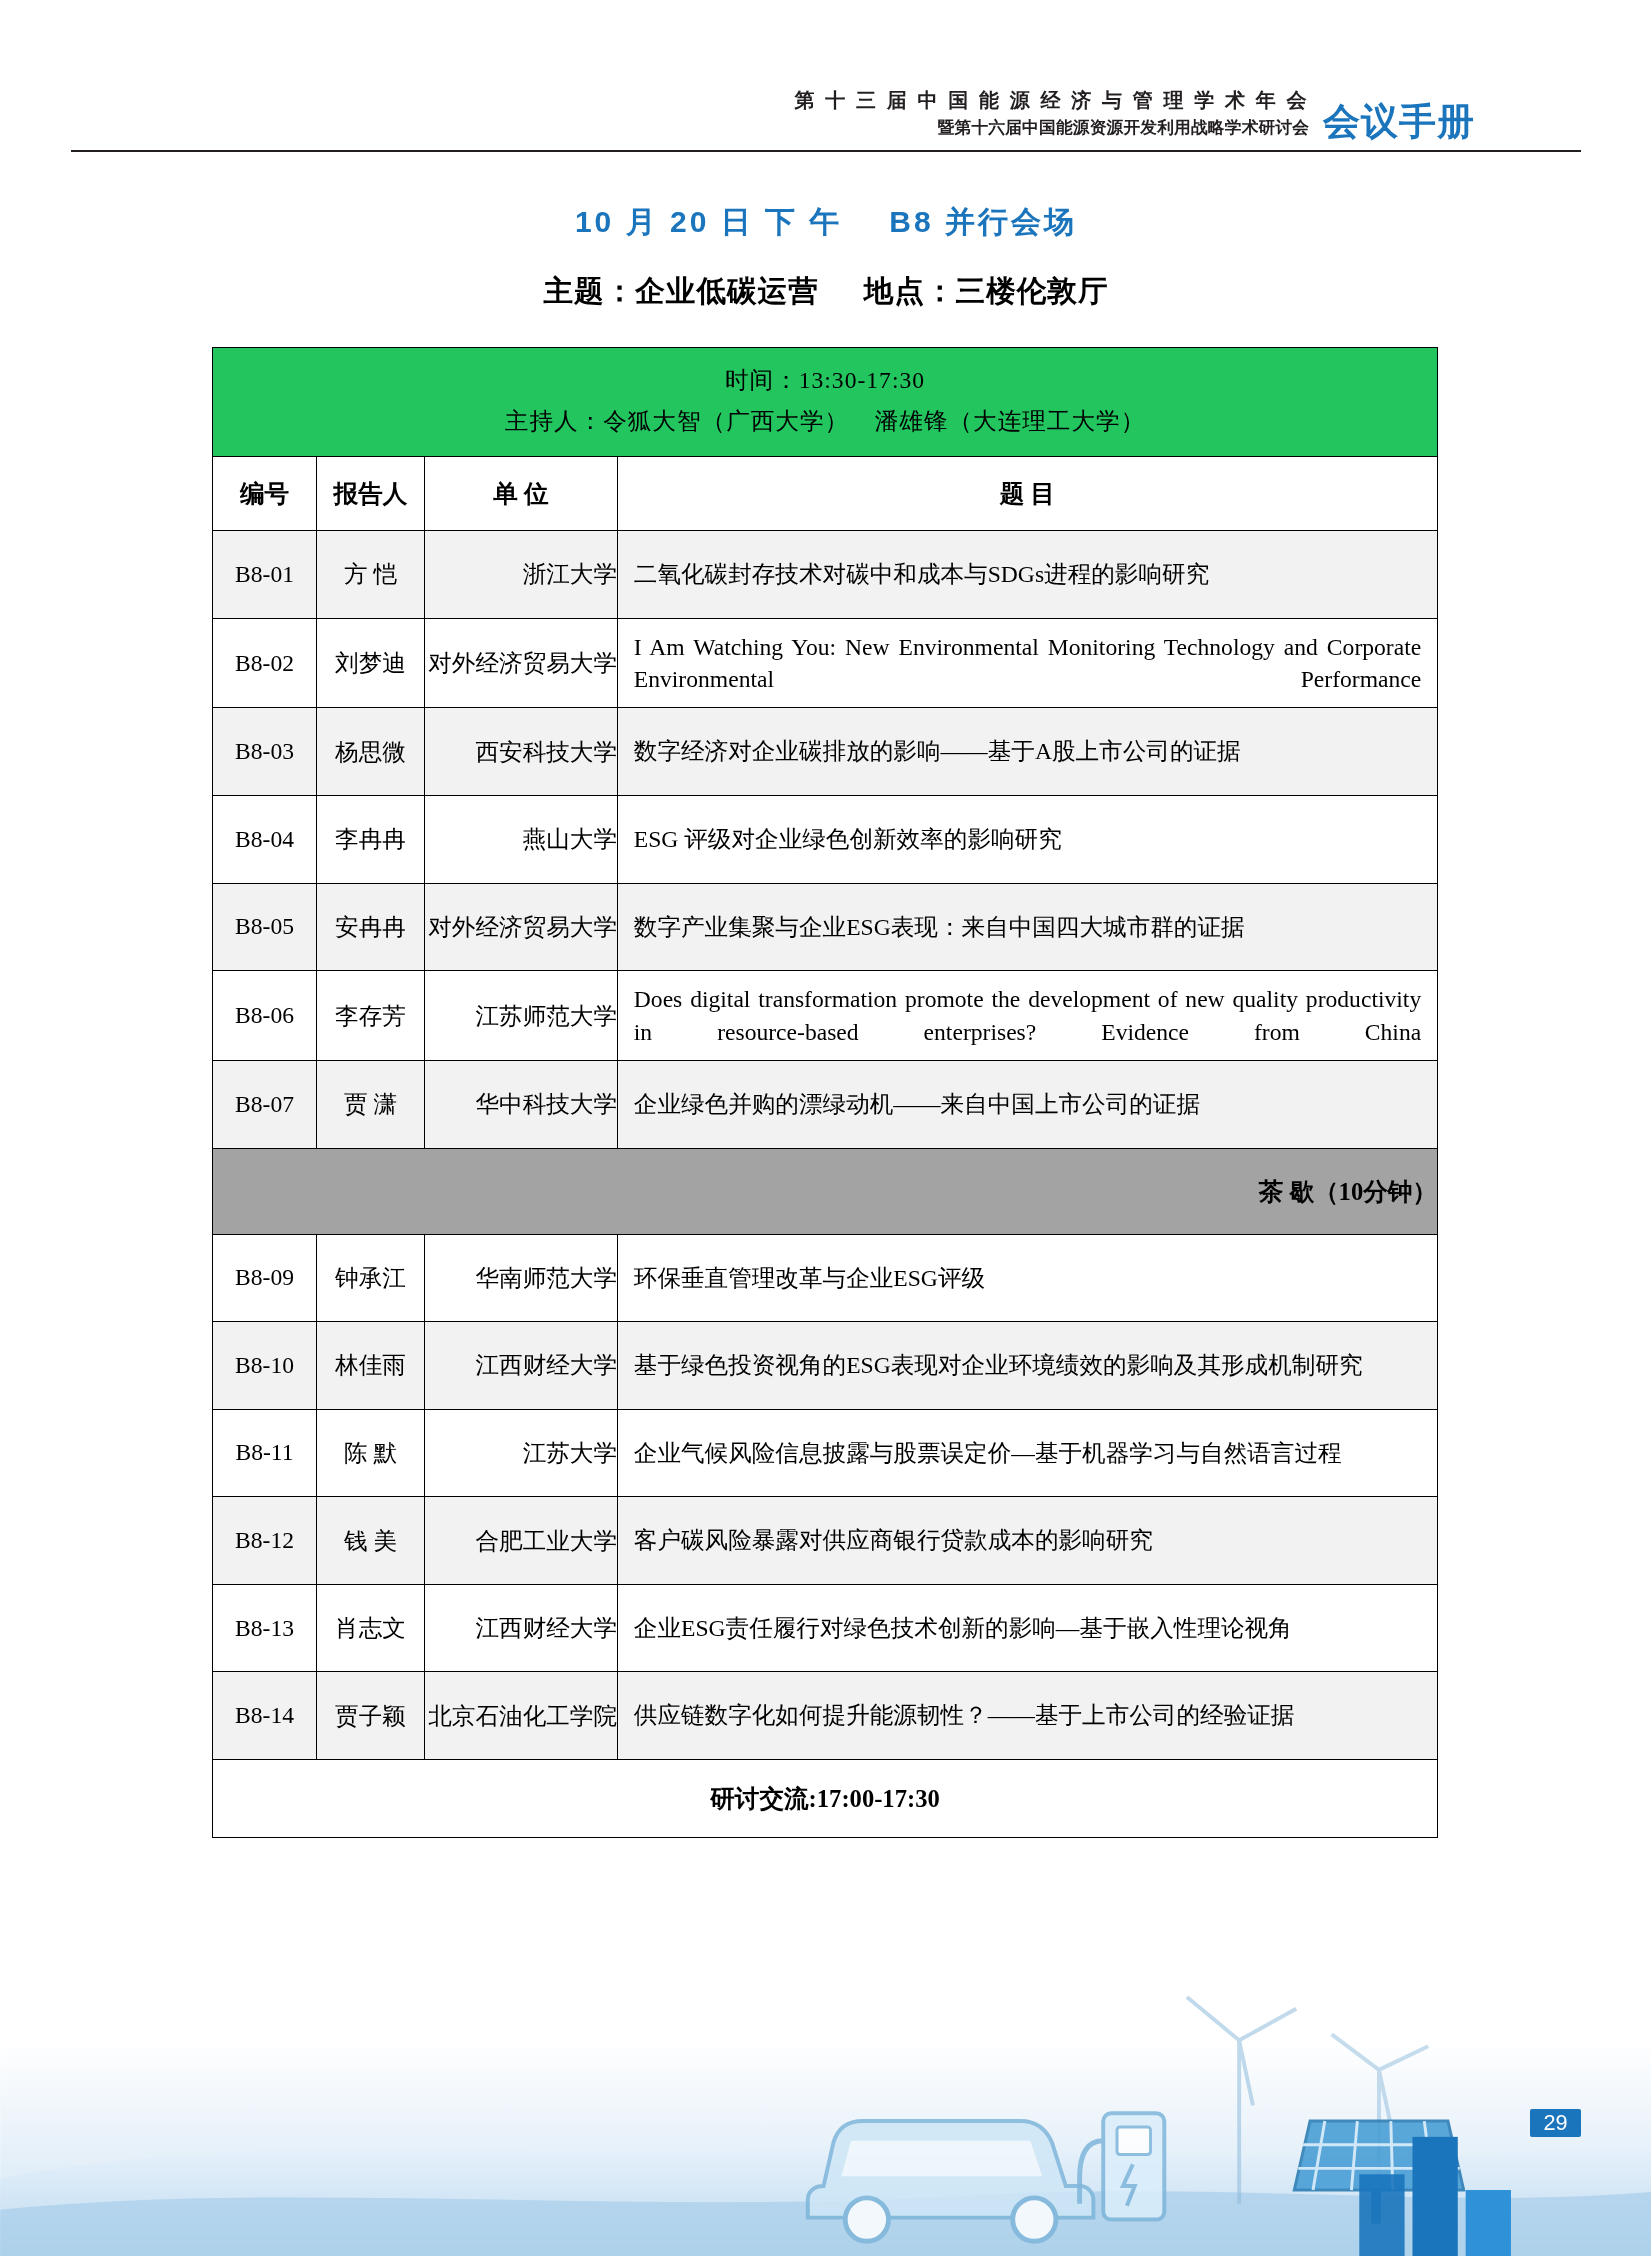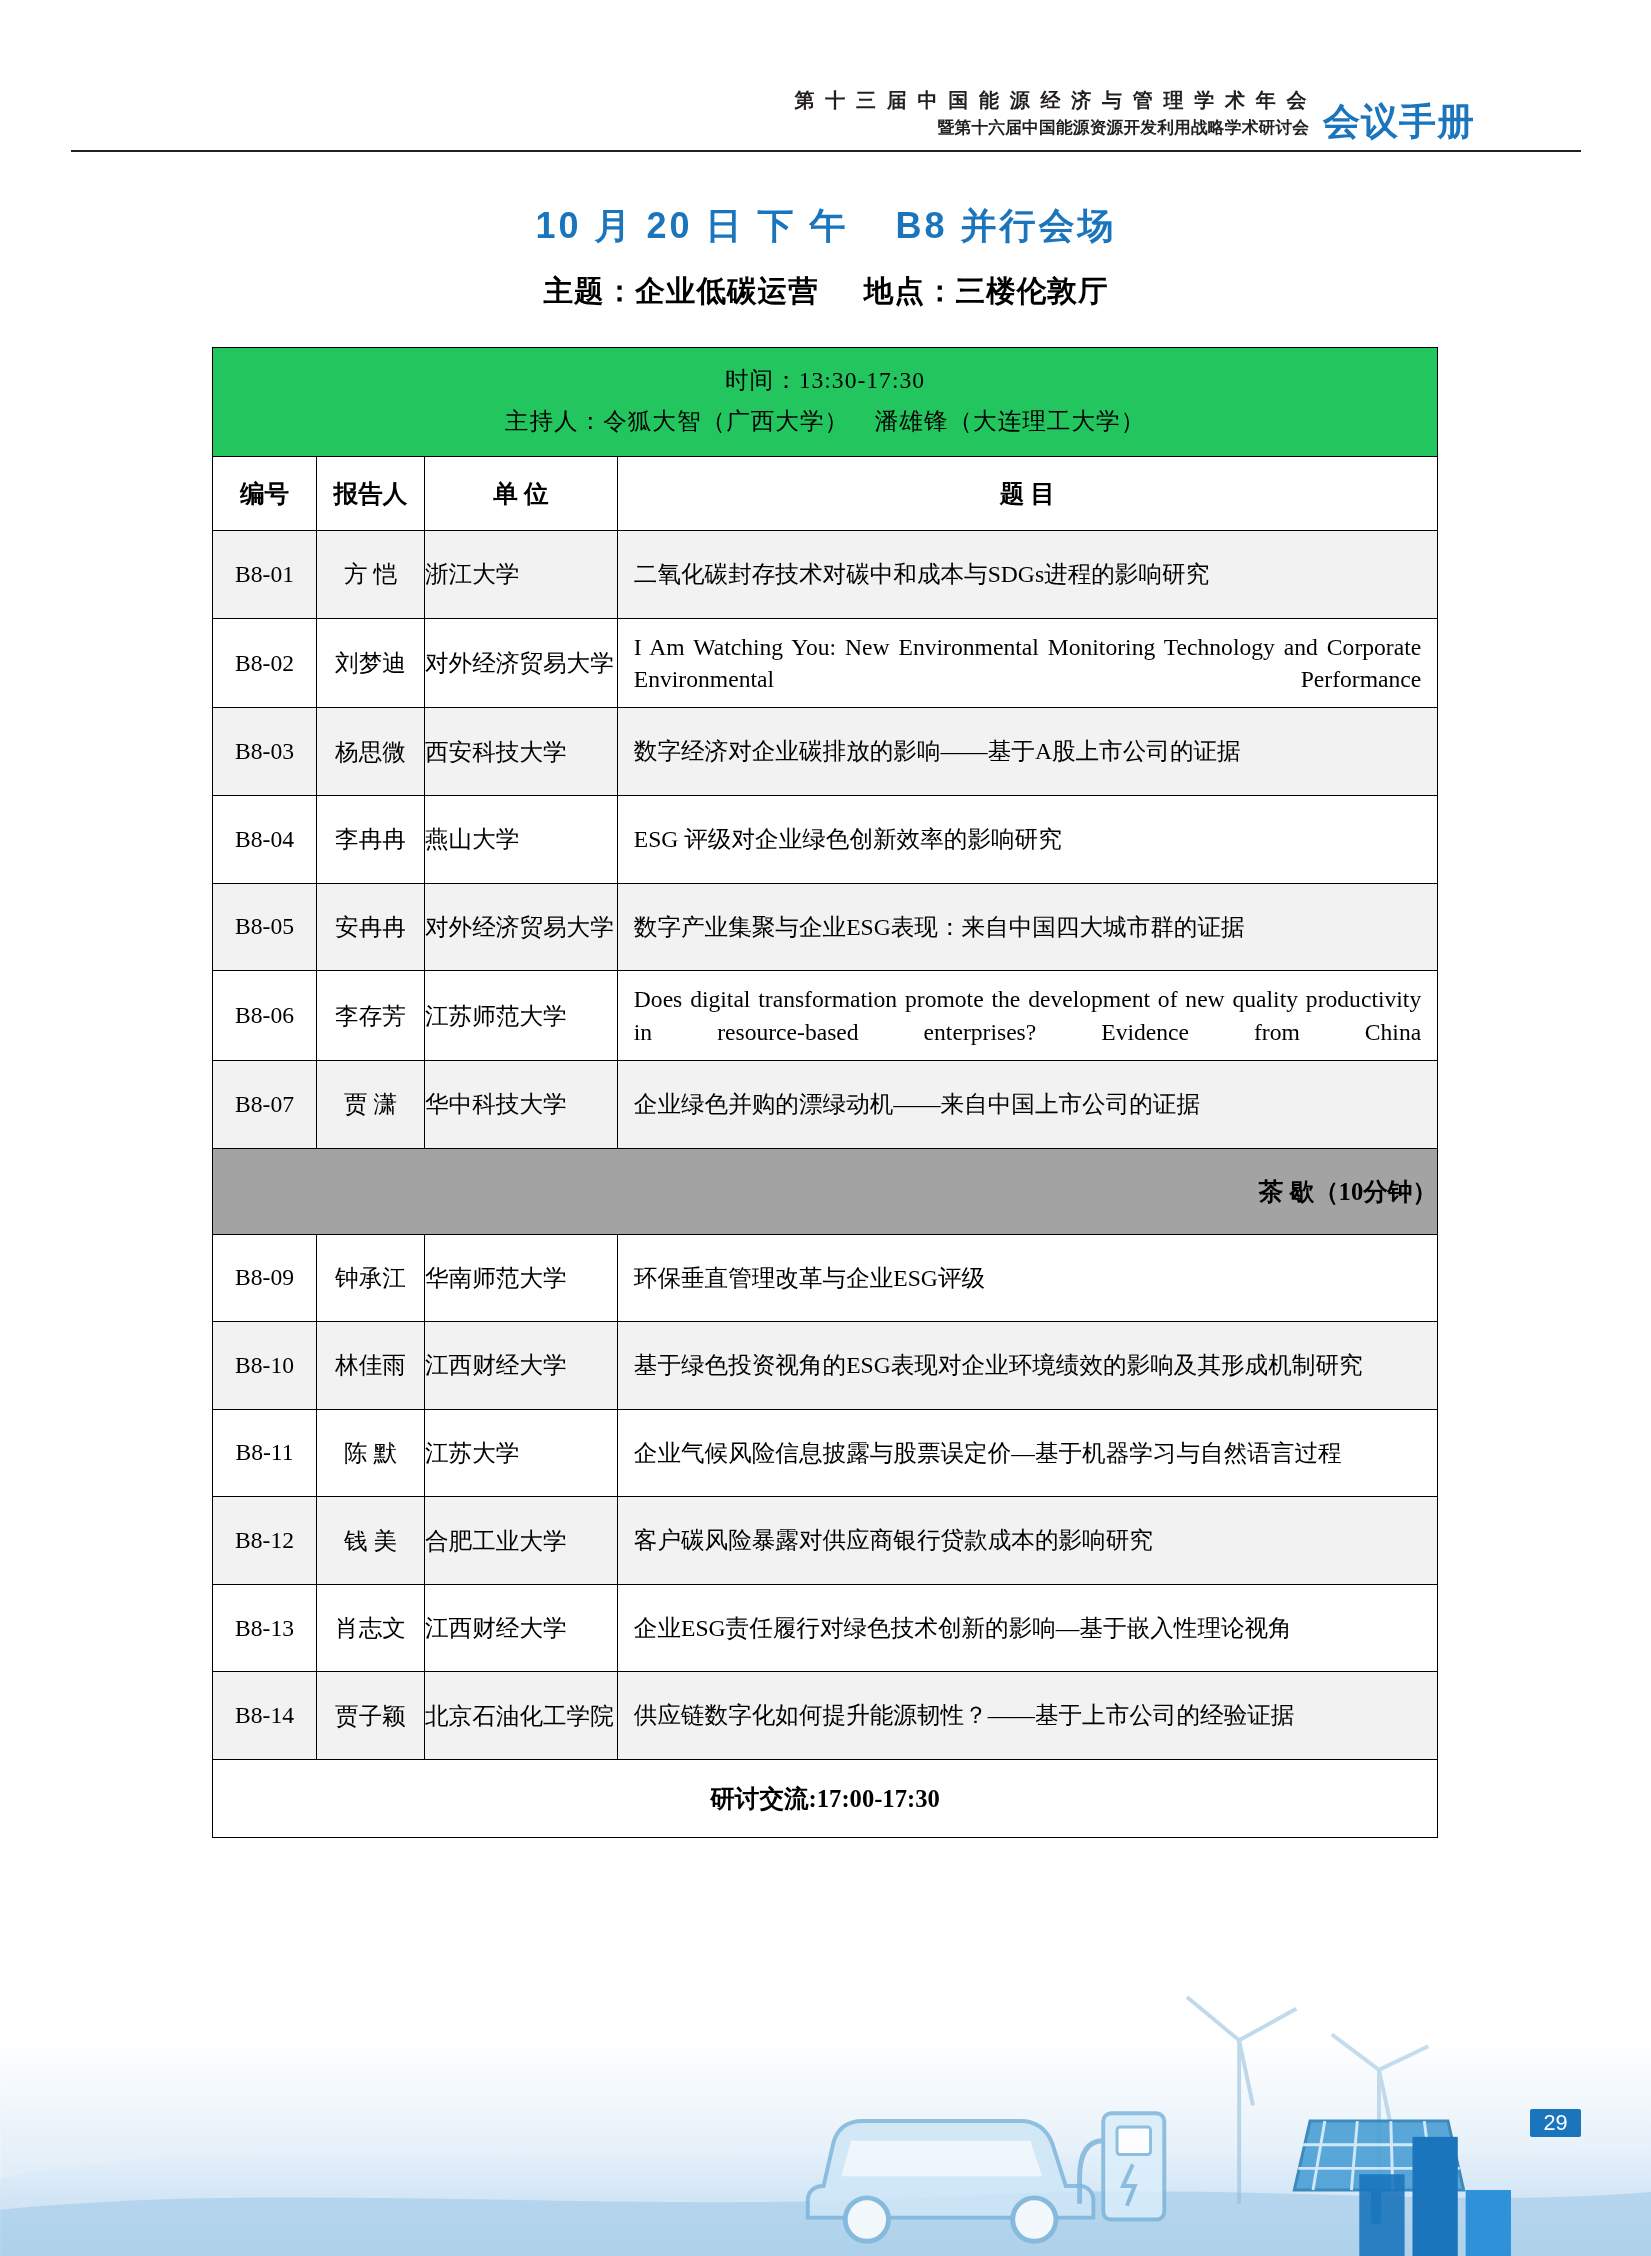--- a/index.html
+++ b/index.html
@@ -73,21 +73,21 @@
   }
 
   
   .session-title {
     position: absolute;
     top: 202px;
     left: 0;
     width: 1652px;
     text-align: center;
     font-family: "Liberation Sans", sans-serif;
-    font-size: 36px;
+    font-size: 30px;
     font-weight: bold;
     color: #1b75bc;
     letter-spacing: 3px;
   }
   .session-title .gap {
     display: inline-block;
     width: 47px;
   }
   .session-subtitle {
     position: absolute;
@@ -150,21 +150,21 @@
     font-size: 23.6px;
     font-family: "Liberation Serif", serif;
   }
   td.c-person {
     width: 108px;
     text-align: center;
     font-size: 23.6px;
   }
   td.c-org {
     width: 193px;
-    text-align: left;
+    text-align: right;
     font-size: 23.6px;
   }
   td.c-title {
     text-align: justify;
     text-align-last: justify;
     font-size: 23.6px;
     line-height: 1.38;
     padding: 11.8px 15.8px 11.8px 15.8px !important;
   }
   td.c-title.cn {

